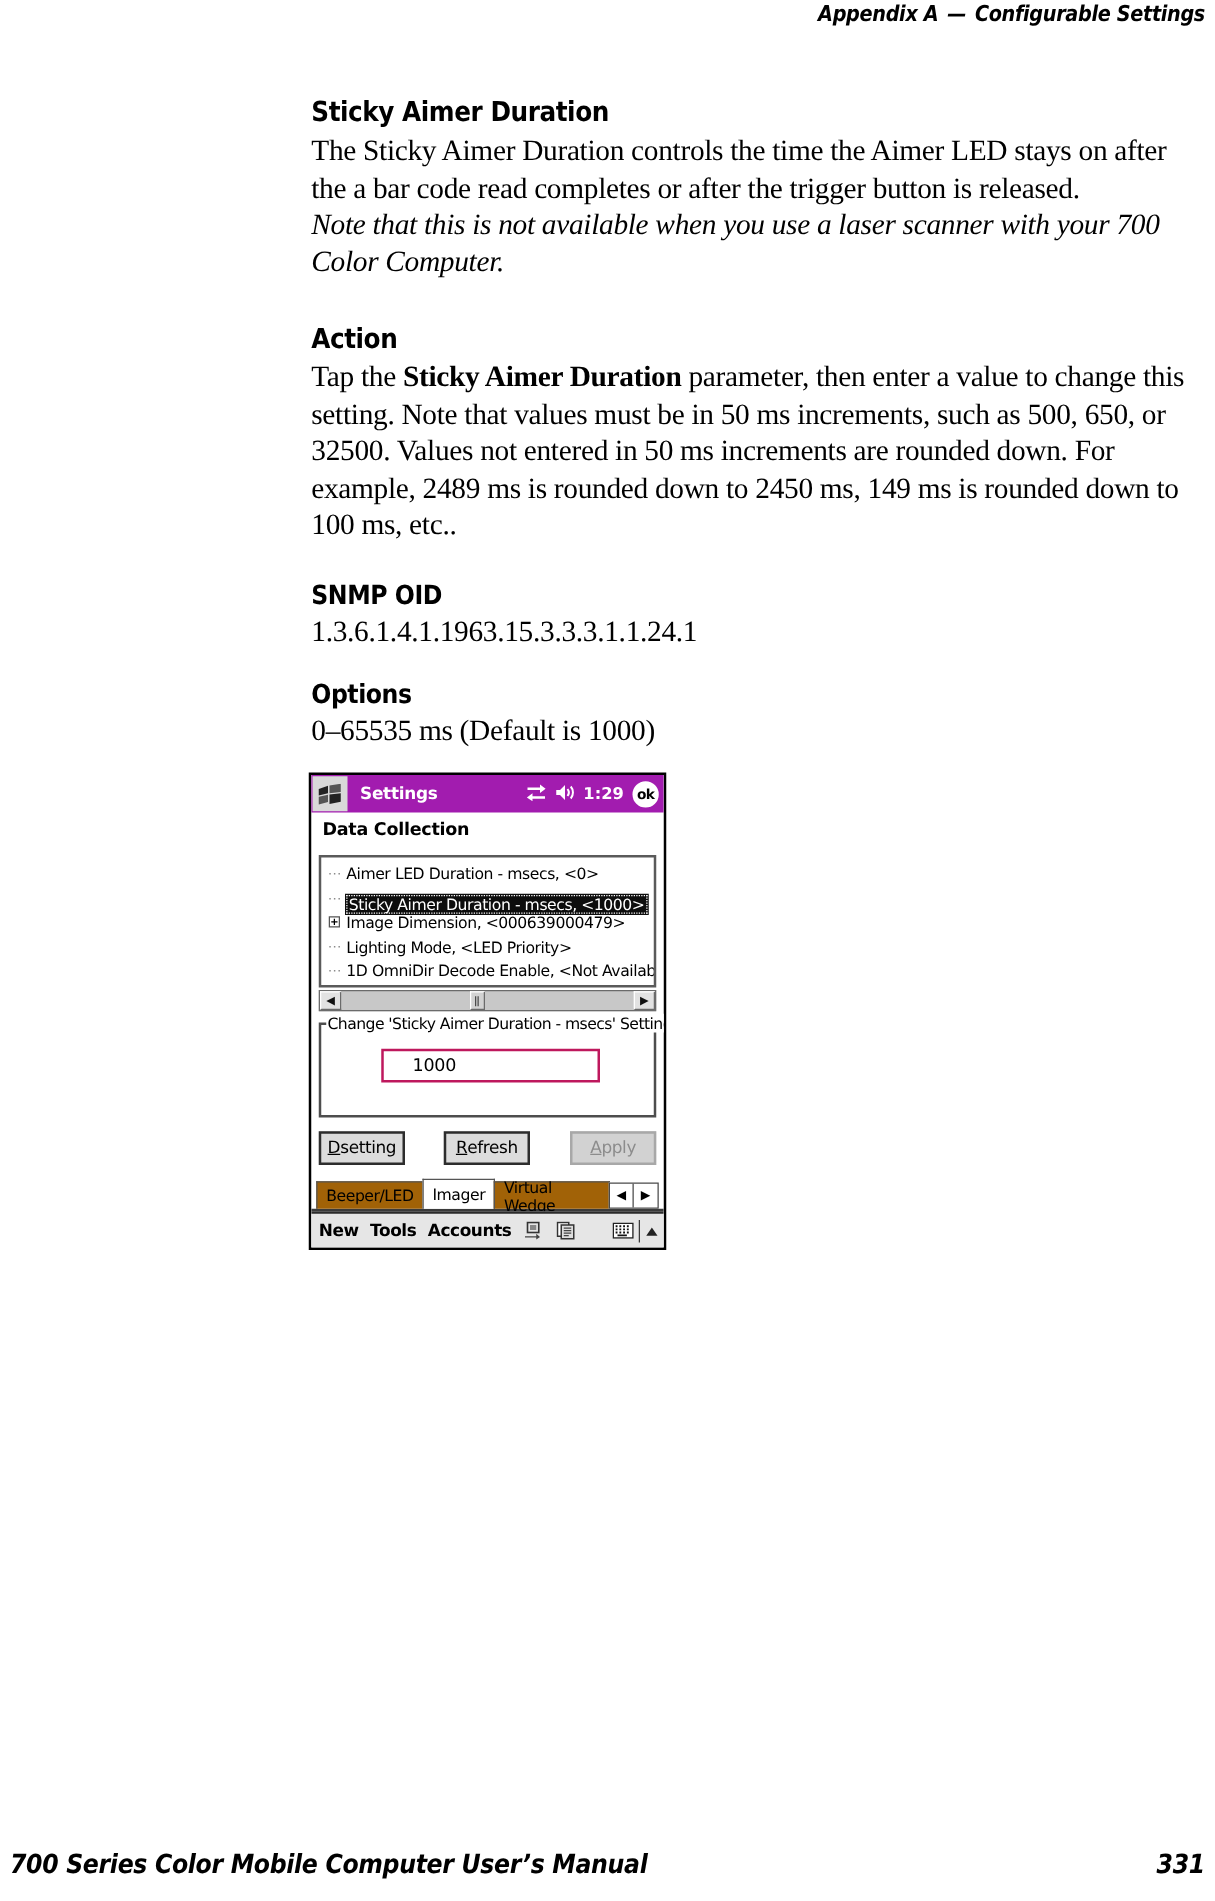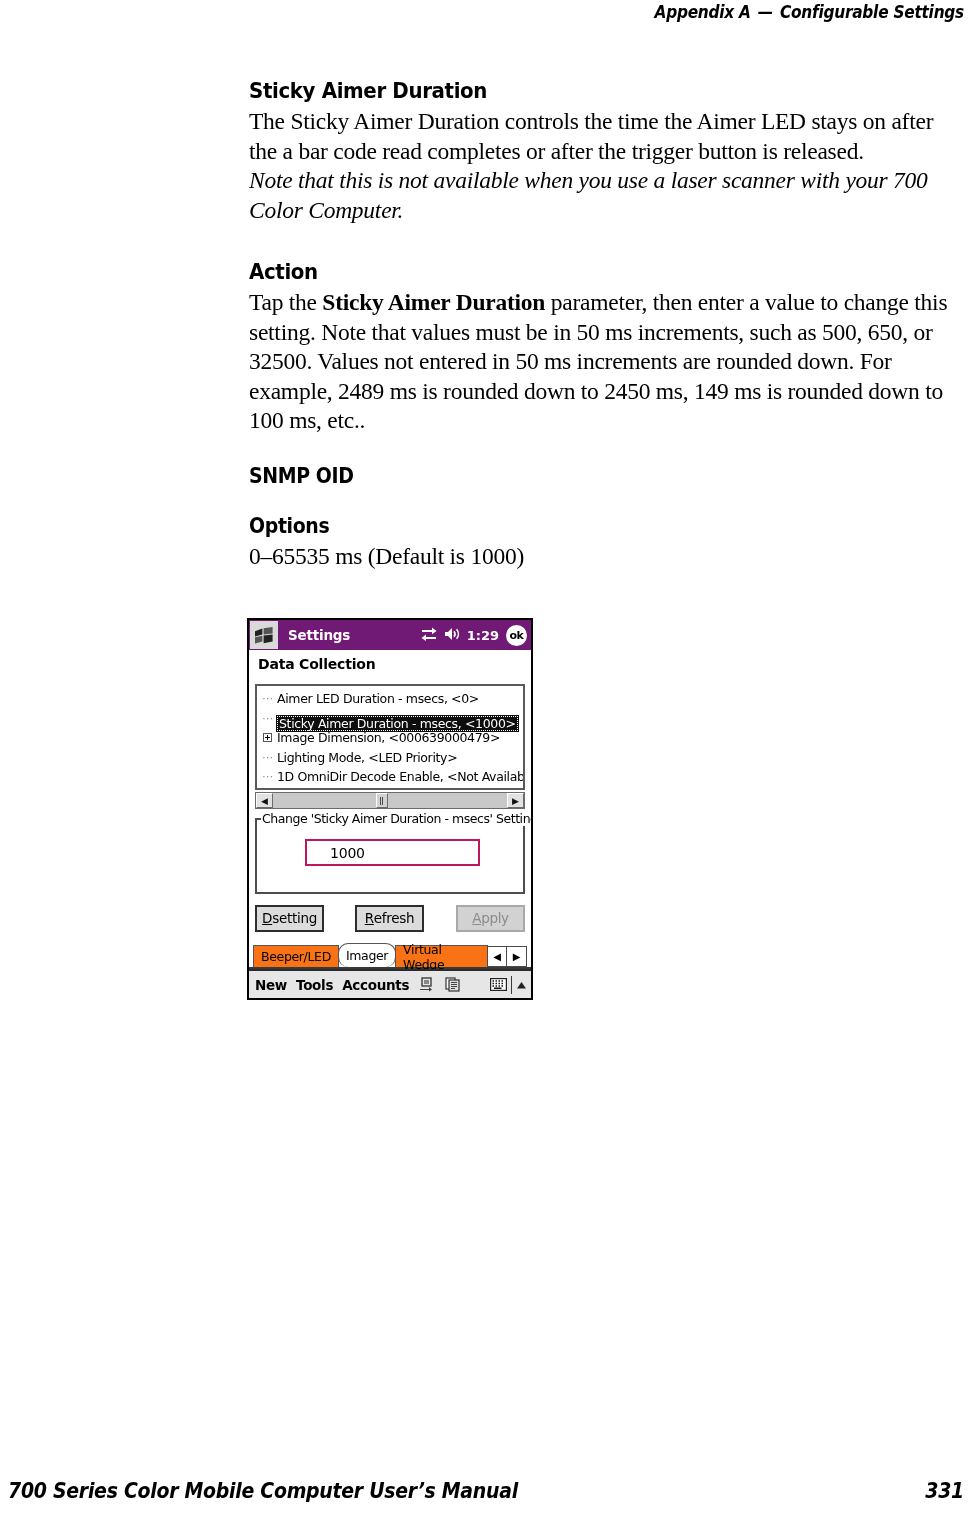--- a/index.html
+++ b/index.html
@@ -71,21 +71,21 @@
     width: 286px;
     height: 382px;
     background: #ffffff;
     border: 2px solid #000000;
     font-family: "DejaVu Sans", sans-serif;
     overflow: hidden;
   }
 
   .titlebar {
     height: 30px;
-    background: #701a75;
+    background: #a21caf;
     display: flex;
     align-items: center;
     position: relative;
   }
   .winlogo {
     width: 28px; height: 28px;
     background: #d9d9d9;
     display: flex; align-items: center; justify-content: center;
     flex: 0 0 auto;
     margin-left: 1px;
@@ -269,34 +269,33 @@
     left: 0; right: 0;
     bottom: 29px;
     height: 25px;
     display: flex;
     align-items: flex-end;
     border-bottom: 2px solid #3a3a3a;
     padding-left: 4px;
   }
   .tab {
     height: 22px;
-    background: #f97316;
+    background: #a16207;
     border: 1px solid #555555;
     border-bottom: none;
     font-size: 12.5px;
     display: flex; align-items: center;
     padding: 0 7px;
     letter-spacing: -0.35px;
     margin-right: -1px;
   }
   .tab.active {
     background: #ffffff;
     height: 24px;
     font-weight: normal;
-    border-radius: 10px;
   }
   .tabarrows {
     margin-left: auto;
     margin-right: 4px;
     display: flex;
     height: 21px;
     border: 1px solid #4a4a4a;
     background: #ffffff;
   }
   .tabarrow {
@@ -361,20 +360,21 @@
   <p class="body ital">Note that this is not available when you use a laser scanner with your 700 Color Computer.</p>
 
   <div class="spacer-lg"></div>
 
   <h2 class="sec">Action</h2>
   <p class="body"><span>Tap the </span><b class="inl">Sticky Aimer Duration</b><span> parameter, then enter a value to change this setting. Note that values must be in 50 ms increments, such as 500, 650, or 32500. Values not entered in 50 ms increments are rounded down. For example, 2489 ms is rounded down to 2450 ms, 149 ms is rounded down to 100 ms, etc..</span></p>
 
   <div class="spacer-md"></div>
 
   <h2 class="sec small">SNMP OID</h2>
+  <p class="body">1.3.6.1.4.1.1963.15.3.3.3.1.1.24.1</p>
 
   <div class="spacer-sm"></div>
 
   <h2 class="sec small">Options</h2>
   <p class="body">0–65535 ms (Default is 1000)</p>
 
 </div>
 
 <div class="pda">
 

